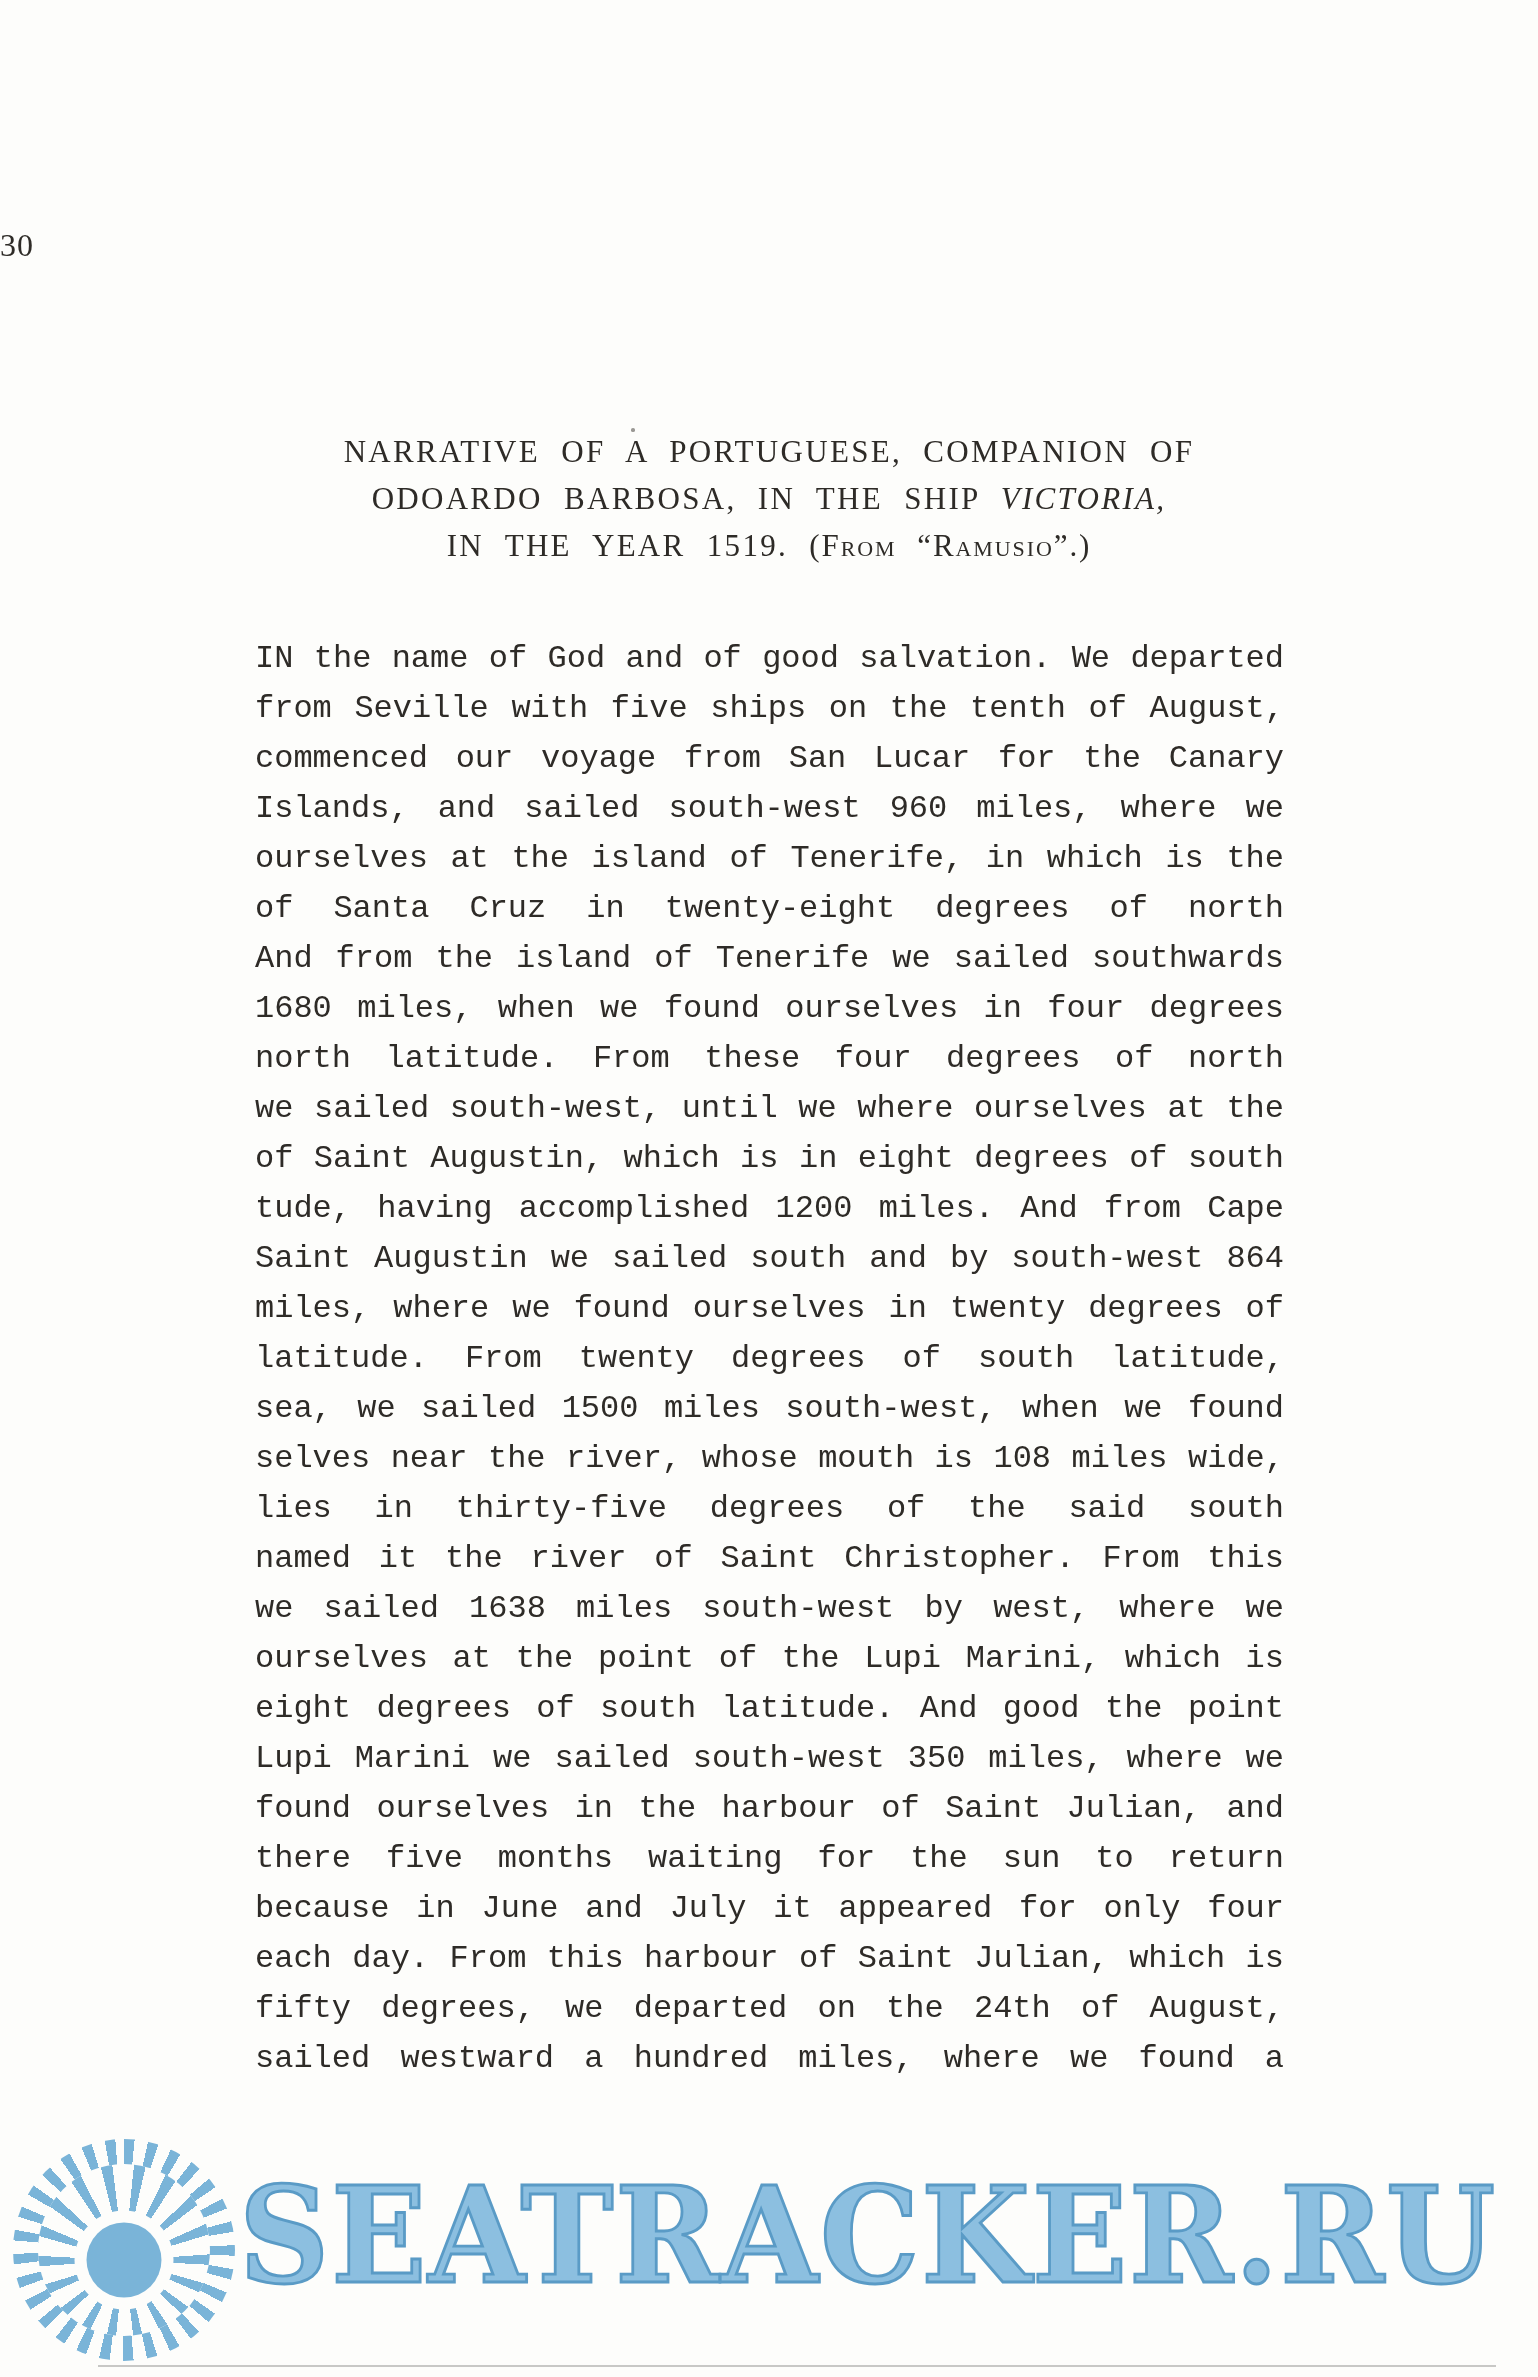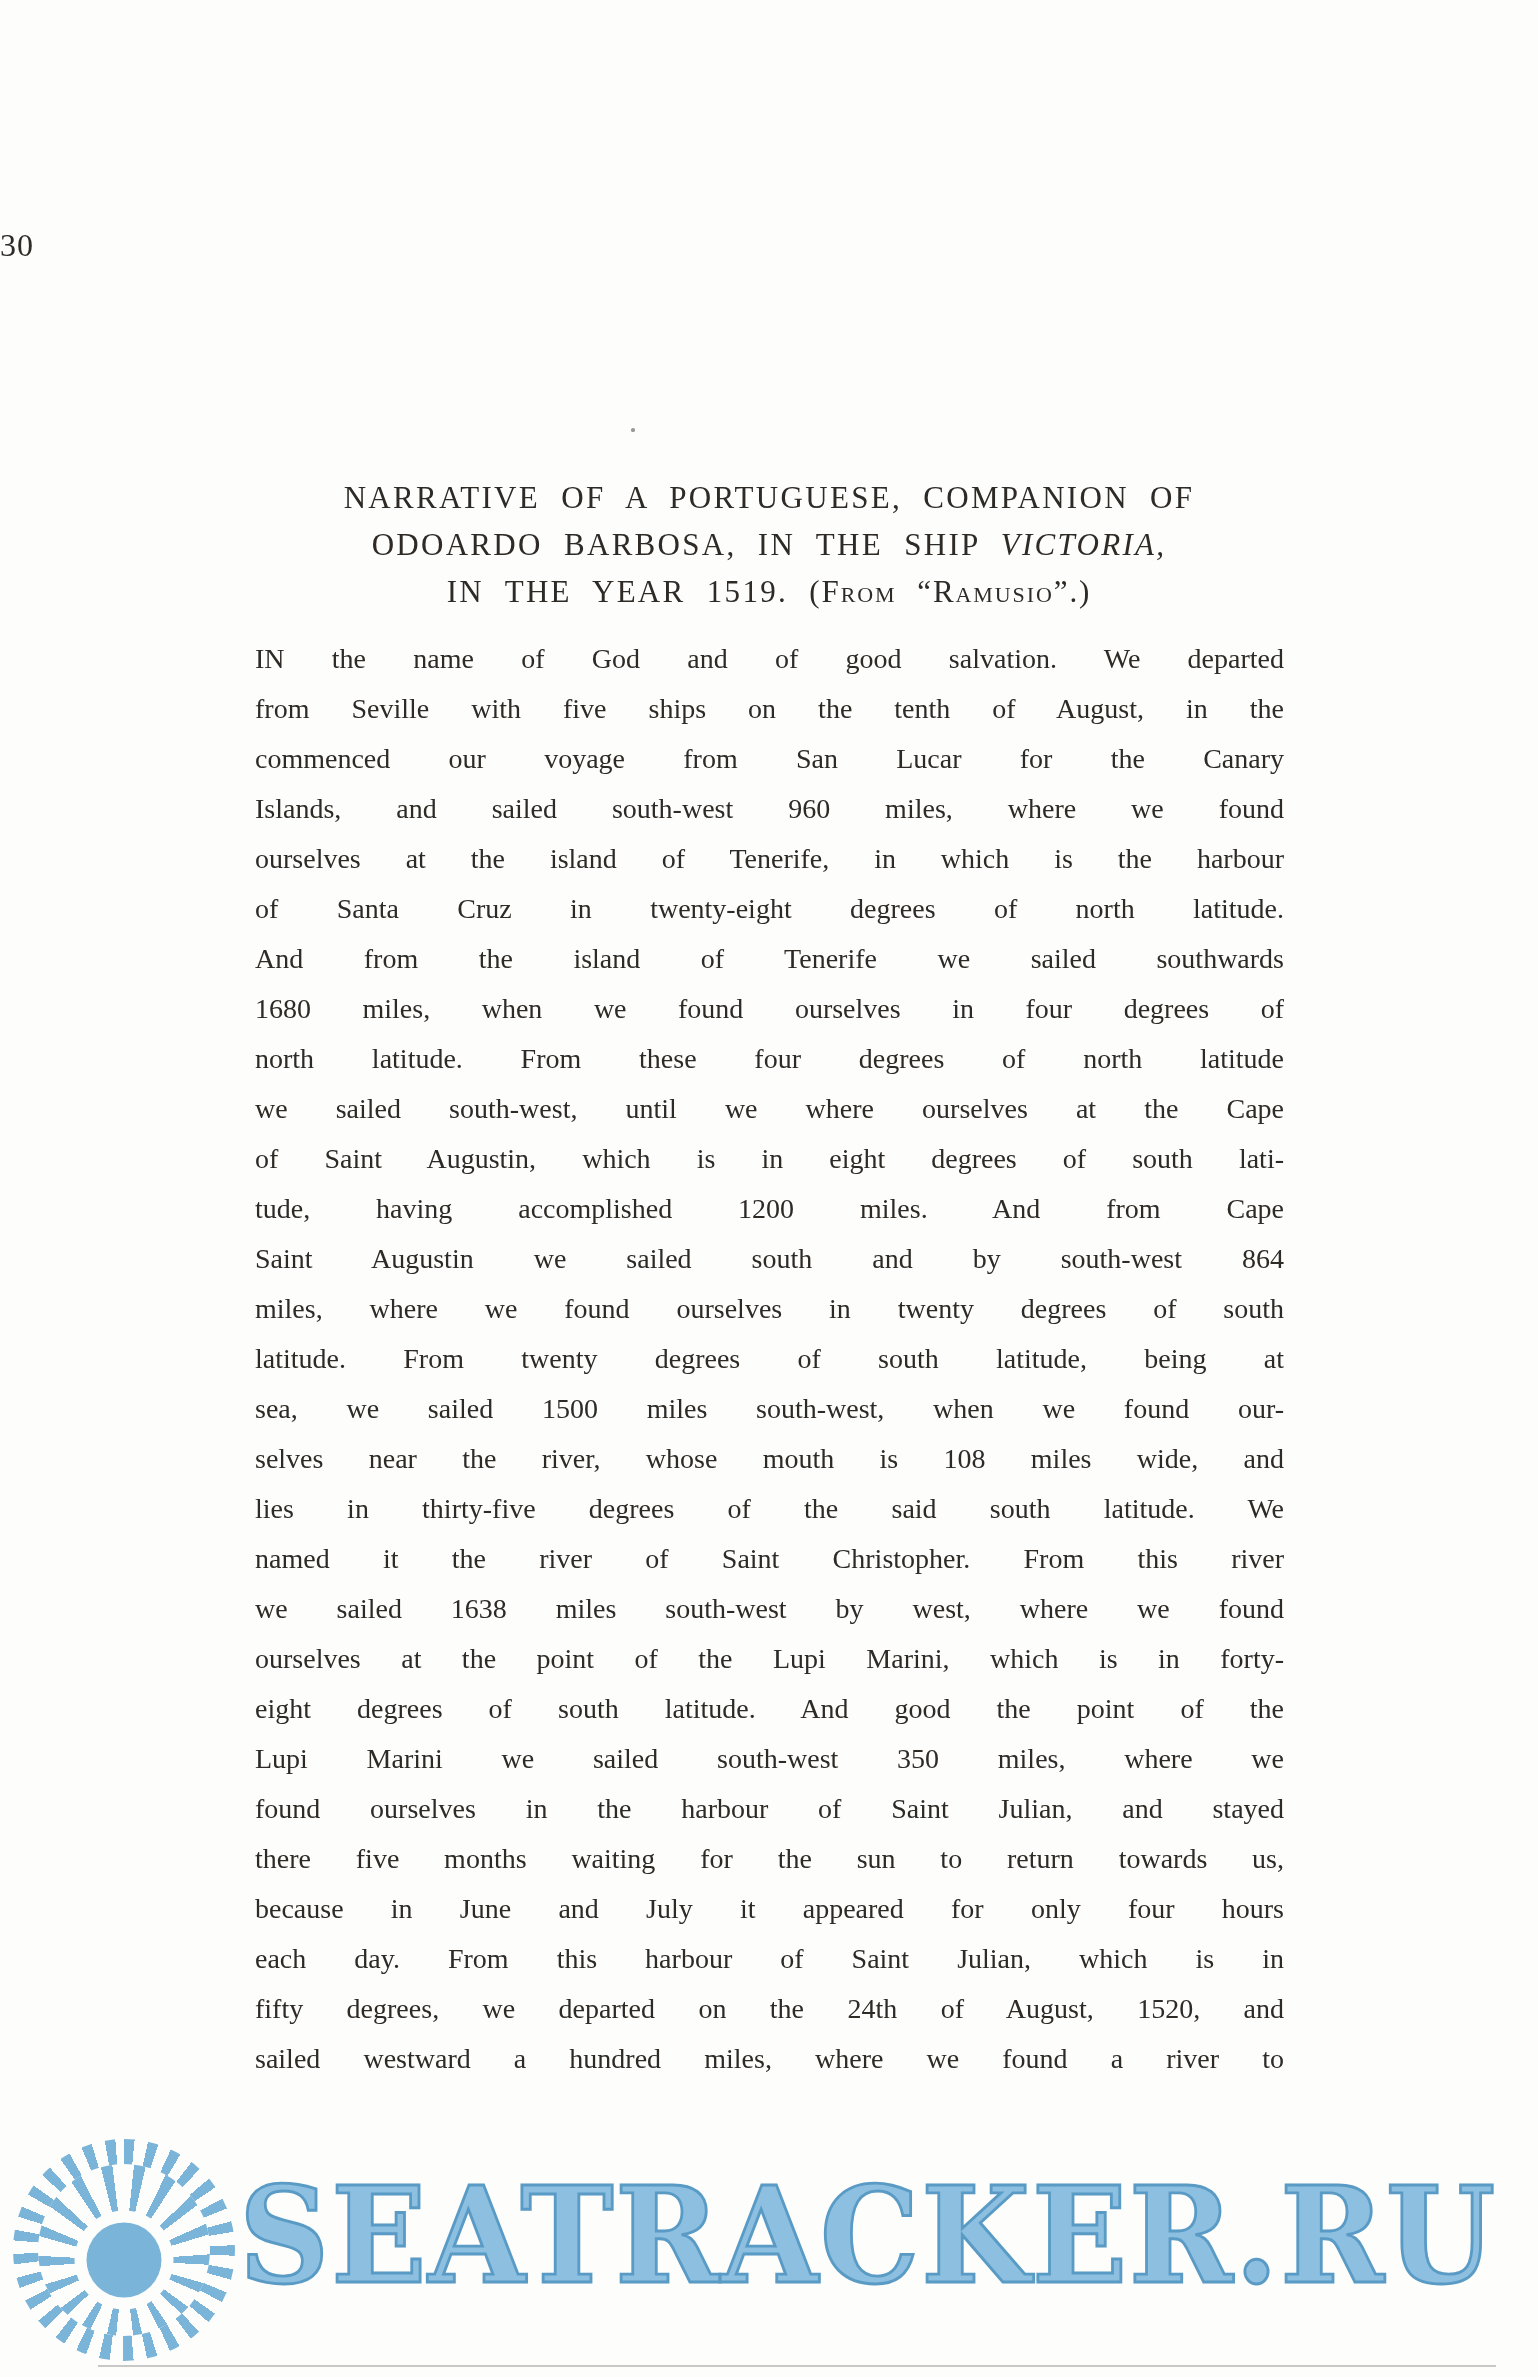--- a/index.html
+++ b/index.html
@@ -24,37 +24,38 @@
     position: absolute;
     left: 631px;
     top: 428px;
     width: 3.7px;
     height: 3.7px;
     border-radius: 50%;
     background: #9a9894;
   }
   .heading {
     position: absolute;
-    top: 474px;
+    top: 428px;
     left: 233px;
     width: 1072px;
     text-align: center;
     font-size: 31px;
     line-height: 47px;
     letter-spacing: 2.3px;
     word-spacing: 11.2px;
   }
   .heading .italic { font-style: italic; }
   .heading .smallcaps { font-variant: small-caps; letter-spacing: 1.9px; }
   .body-text {
     position: absolute;
     top: 634px;
     left: 255px;
     width: 1029px;
-    font-size: 28px;
+    font-size: 32px;
+    font-family: Liberation Mono, monospace;
   }
   .body-line {
     height: 50px;
     line-height: 50px;
     text-align: justify;
     text-align-last: justify;
     text-justify: inter-word;
     overflow: hidden;
   }
   .watermark {

